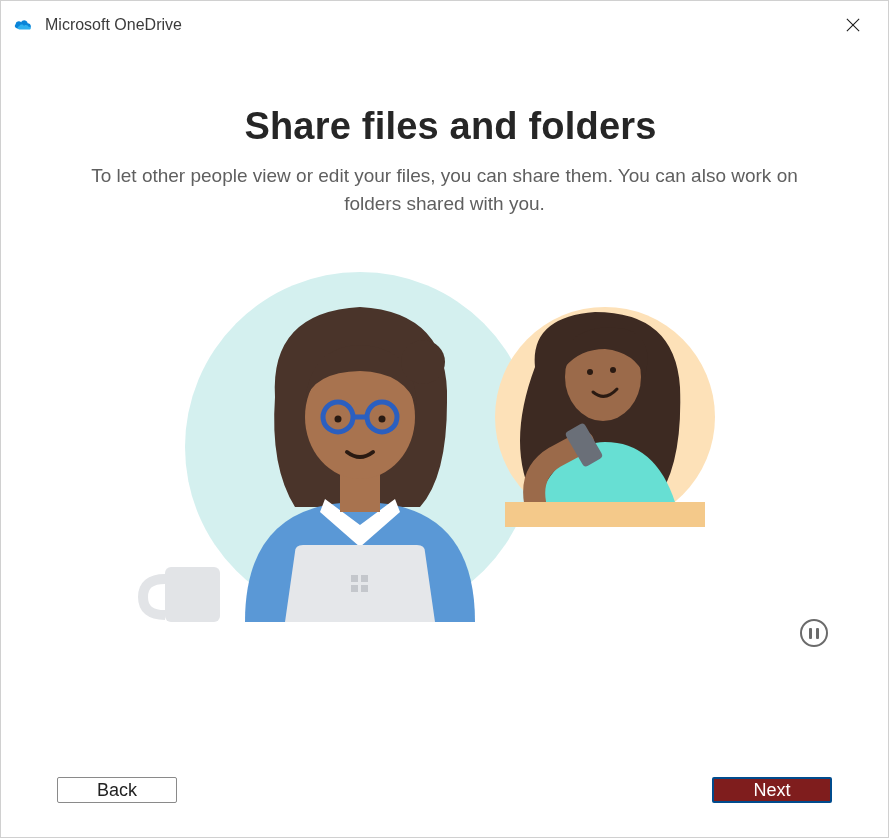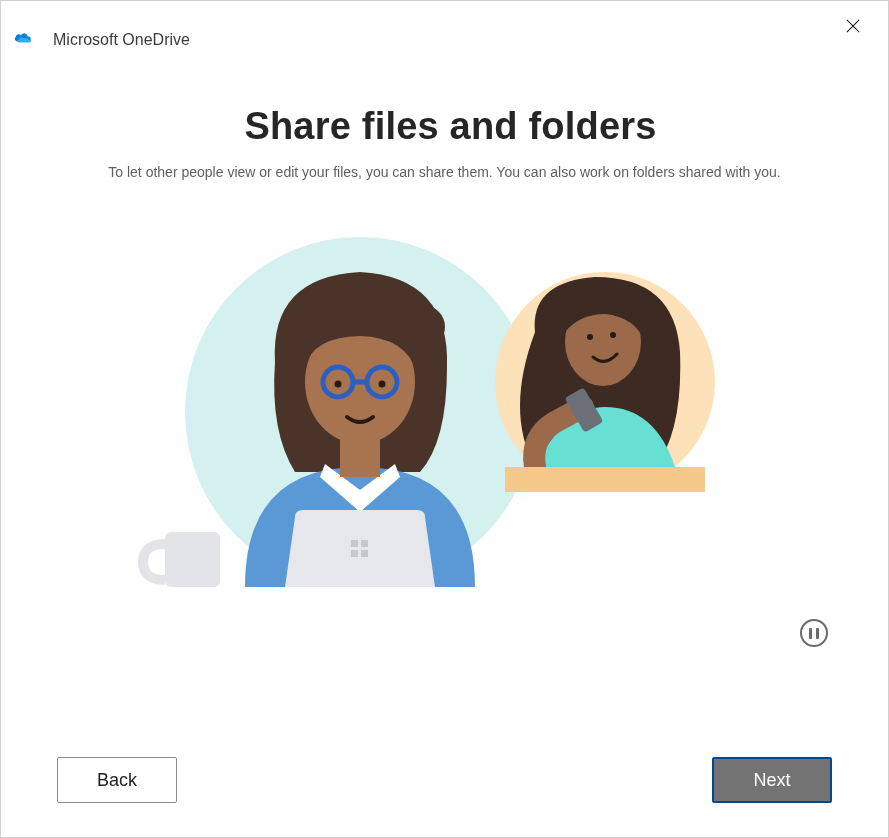--- a/index.html
+++ b/index.html
@@ -10,23 +10,22 @@
     background: #fff;
     font-family: "Segoe UI", -apple-system, Arial, sans-serif;
     color: #222;
     position: relative;
     border: 1px solid #d0d0d0;
   }
   
   .titlebar {
     height: 48px;
     display: flex;
-    align-items: flex-end;
+    align-items: center;
     padding: 0 12px;
-    gap: 8px;
   }
   .titlebar .app-icon {
     width: 22px; height: 22px;
     margin-right: 10px;
     display:flex; align-items:center; justify-content:center;
   }
   .titlebar .app-title {
     font-size: 16px;
     color: #3b3b3b;
   }
@@ -49,21 +48,21 @@
     margin: 56px 0 14px 12px;
     font-size: 38px;
     font-weight: 600;
     color: #262626;
     letter-spacing: .2px;
     text-align:center;
   }
   .subtitle {
     max-width: 760px;
     text-align: center;
-    font-size: 14px;
+    font-size: 19px;
     line-height: 1.45;
     color: #5f5f5f;
     margin: 0 0 30px 0;
   }
 
   .illus {
     width: 620px;
     height: 380px;
     position: relative;
     margin-top: 20px;
@@ -86,33 +85,33 @@
 
   .footer {
     position: absolute;
     left: 0; right: 0; bottom: 34px;
     display:flex;
     justify-content: space-between;
     padding: 0 56px;
   }
   .btn {
     min-width: 120px;
-    height: 46px;
+    height: 26px;
     font-size: 18px;
     border-radius: 2px;
     cursor: pointer;
     font-family: inherit;
   }
   .btn-back {
     background:#fff;
     border:1px solid #8a8a8a;
     color:#222;
   }
   .btn-next {
-    background:#737373;
+    background:#7f1d1d;
     border:2px solid #004b8d;
     color:#fff;
     padding: 0 28px;
   }
 </style>
 </head>
 <body>
 
 <div class="titlebar">
   <span class="app-icon">

